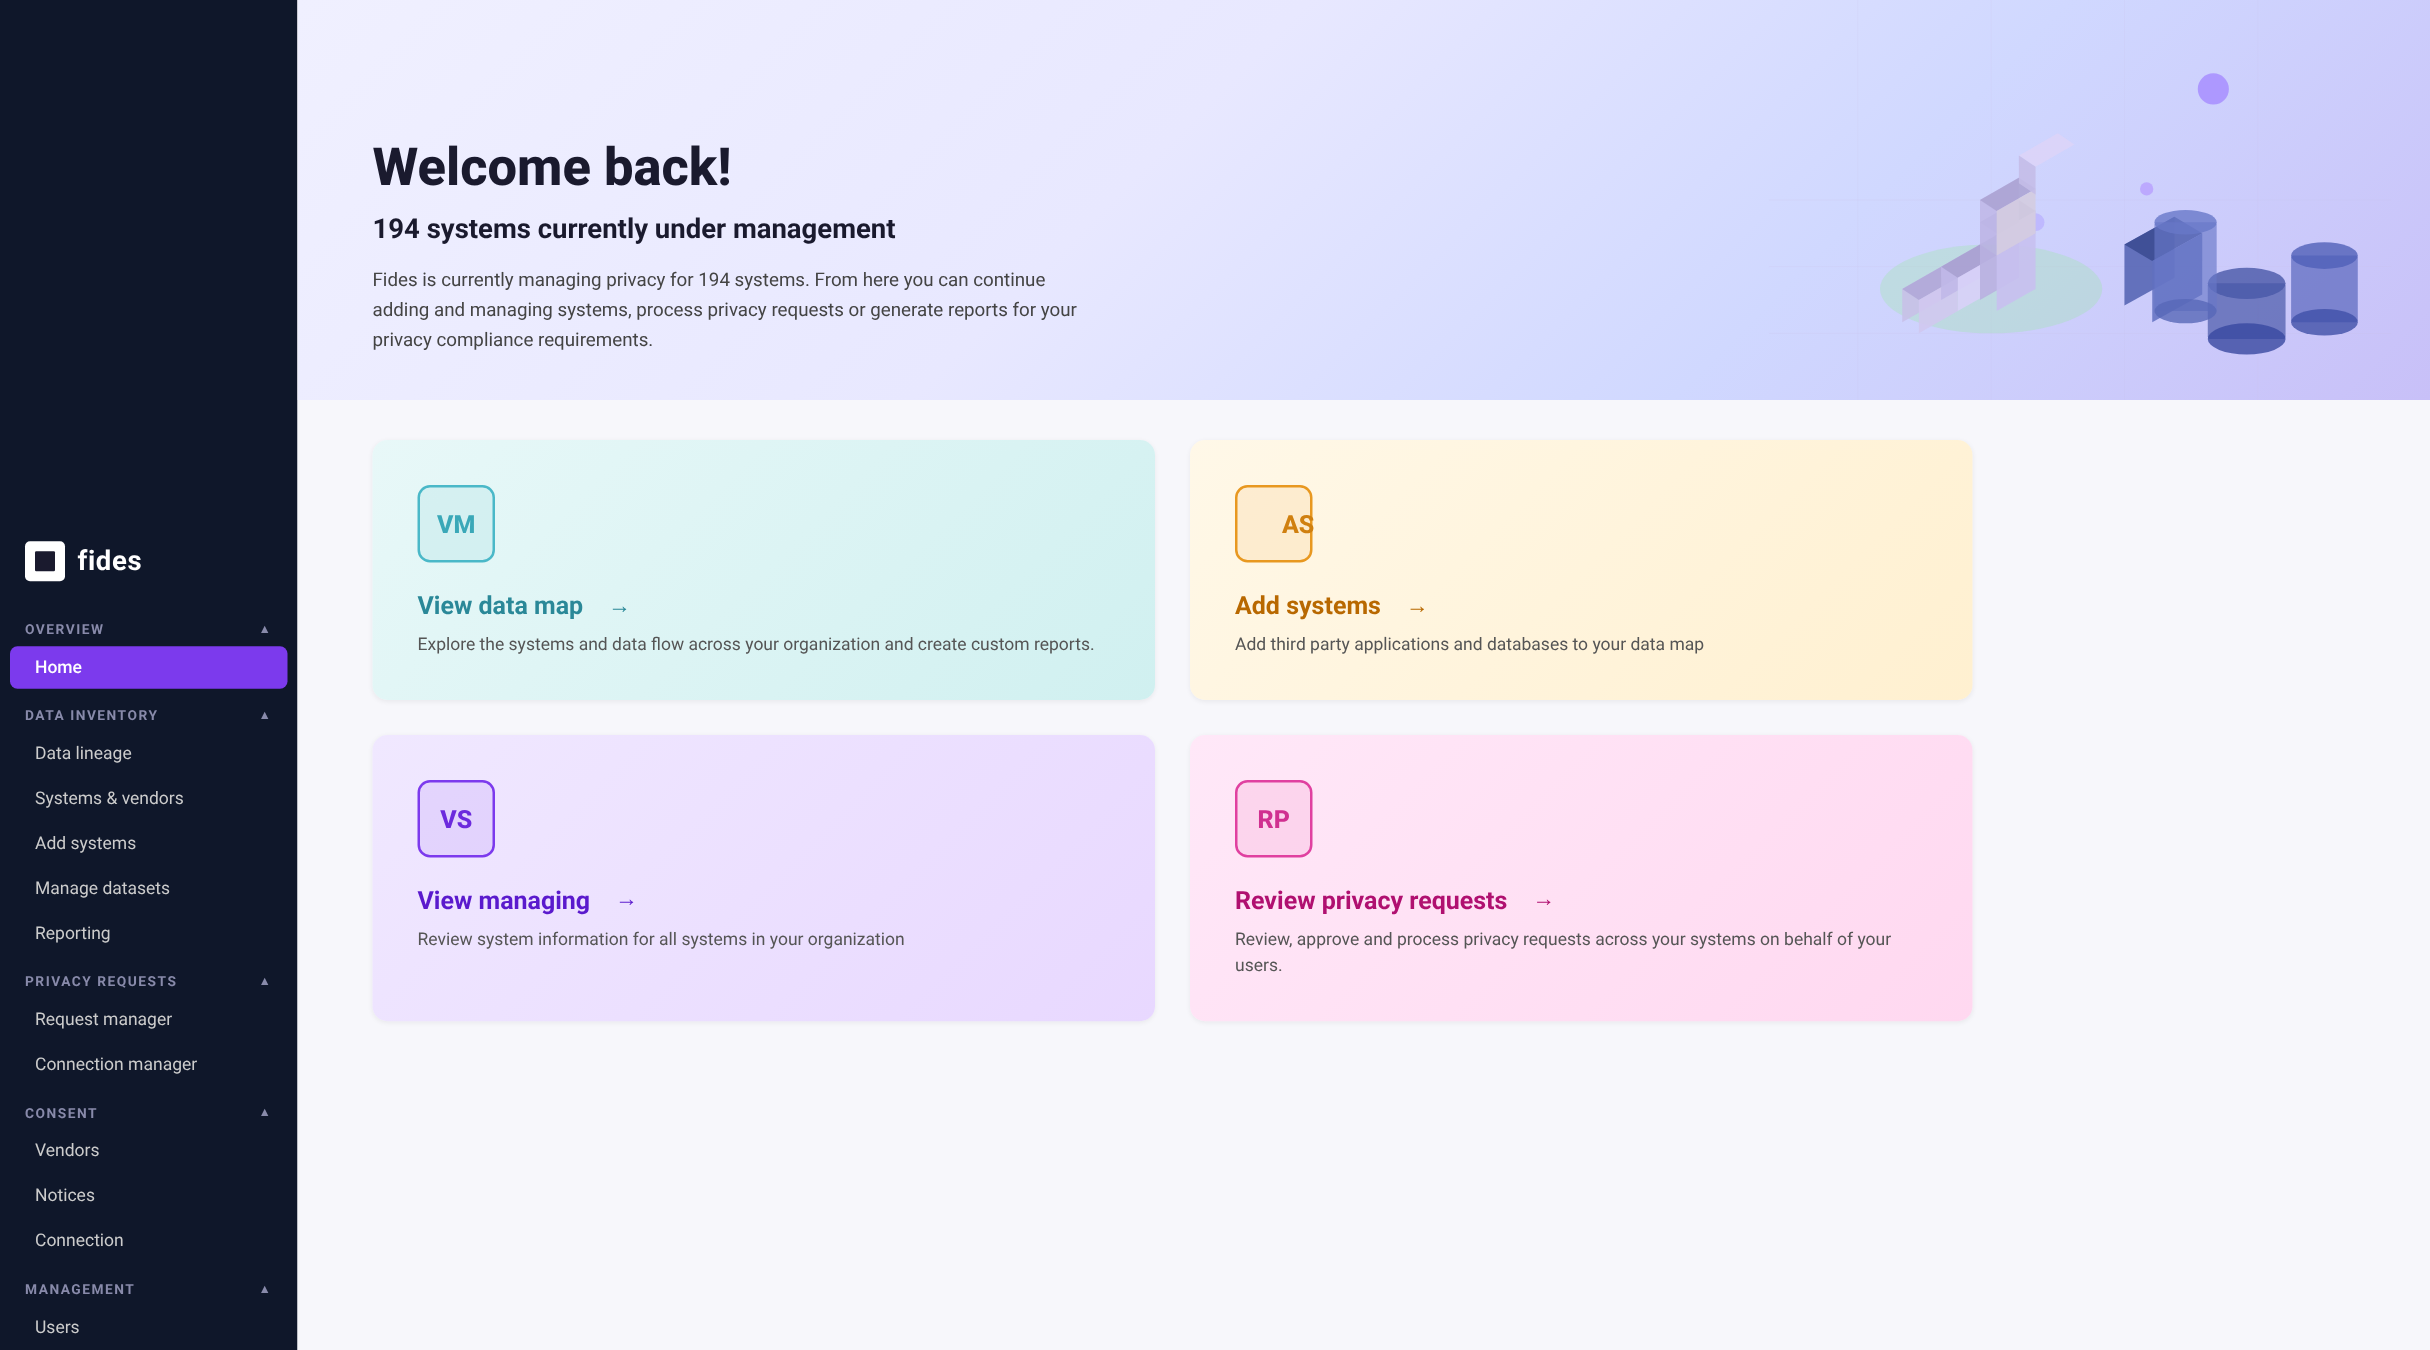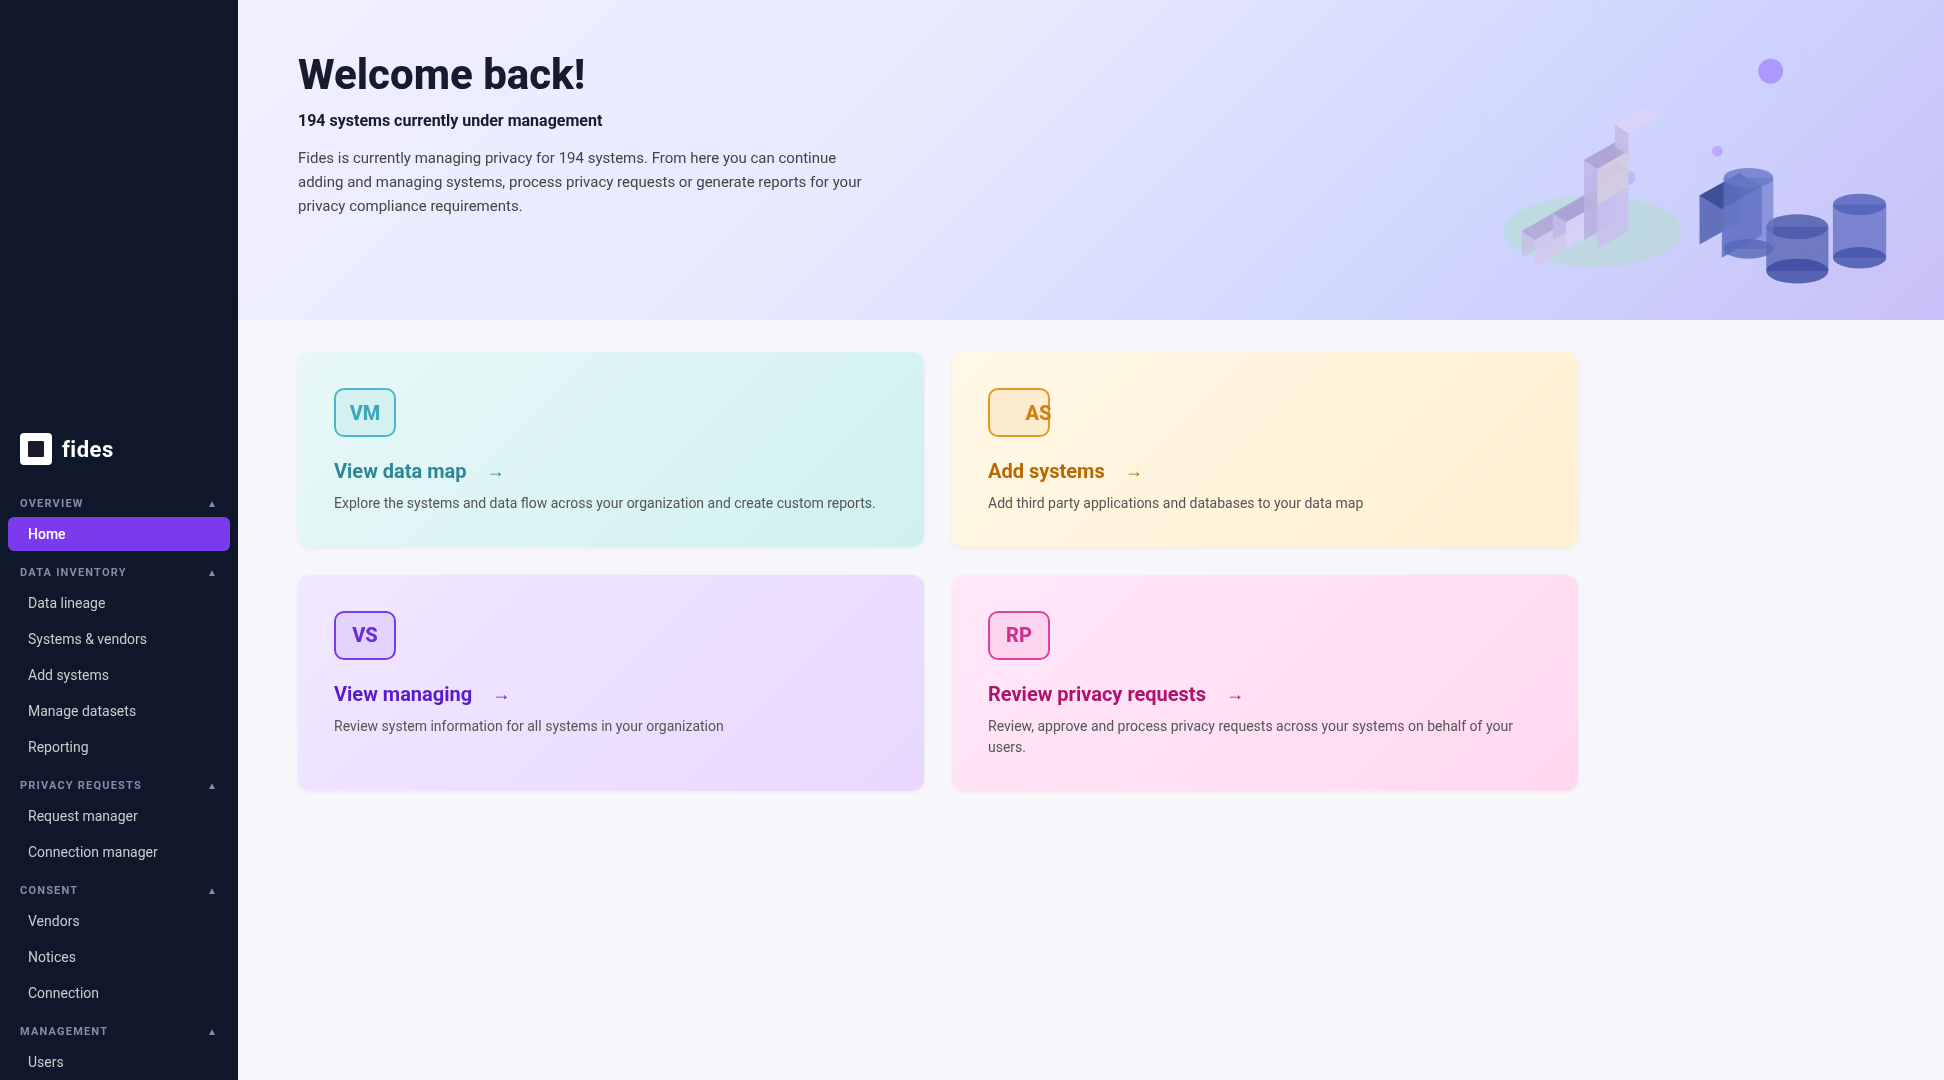--- a/index.html
+++ b/index.html
@@ -69,36 +69,36 @@
     
     .main-content {
       flex: 1;
       overflow-y: auto;
       background: #f7f7fb;
     }
 
     
     .hero {
       background: linear-gradient(135deg, #f0f0ff 0%, #e8e8ff 40%, #d0d8ff 70%, #c8c0f8 100%);
-      padding: 50px 60px 20px 60px;
+      padding: 50px 60px 36px 60px;
       position: relative;
       overflow: hidden;
       min-height: 320px;
       display: flex;
-      align-items: flex-start;
+      align-items: flex-end;
     }
     .hero-text { max-width: 650px; z-index: 2; position: relative; }
     .hero-title {
       font-size: 42px;
       font-weight: 800;
       color: #1a1a2e;
       margin-bottom: 12px;
     }
     .hero-subtitle {
-      font-size: 16px;
+      font-size: 22px;
       font-weight: 700;
       color: #1a1a2e;
       margin-bottom: 16px;
     }
     .hero-desc {
       font-size: 15px;
       color: #444;
       line-height: 1.6;
       max-width: 580px;
     }
@@ -134,21 +134,21 @@
       cursor: pointer;
       transition: box-shadow 0.2s;
     }
     .card-vm { background: linear-gradient(135deg, #e8f8f8 0%, #d0f0f0 100%); }
     .card-as { background: linear-gradient(135deg, #fff8e8 0%, #fff0d0 100%); }
     .card-vs { background: linear-gradient(135deg, #f0e8ff 0%, #e8d8ff 100%); }
     .card-rp { background: linear-gradient(135deg, #ffe8f8 0%, #ffd8f0 100%); }
 
     .card-badge {
       width: 62px;
-      height: 49px;
+      height: 62px;
       border-radius: 10px;
       display: flex;
       align-items: center;
       justify-content: center;
       font-size: 20px;
       font-weight: 800;
       margin-bottom: 22px;
       border: 2px solid;
     }
     .badge-vm { border-color: #4ab8c8; color: #3aa8b8; background: rgba(74,184,200,0.1); }

